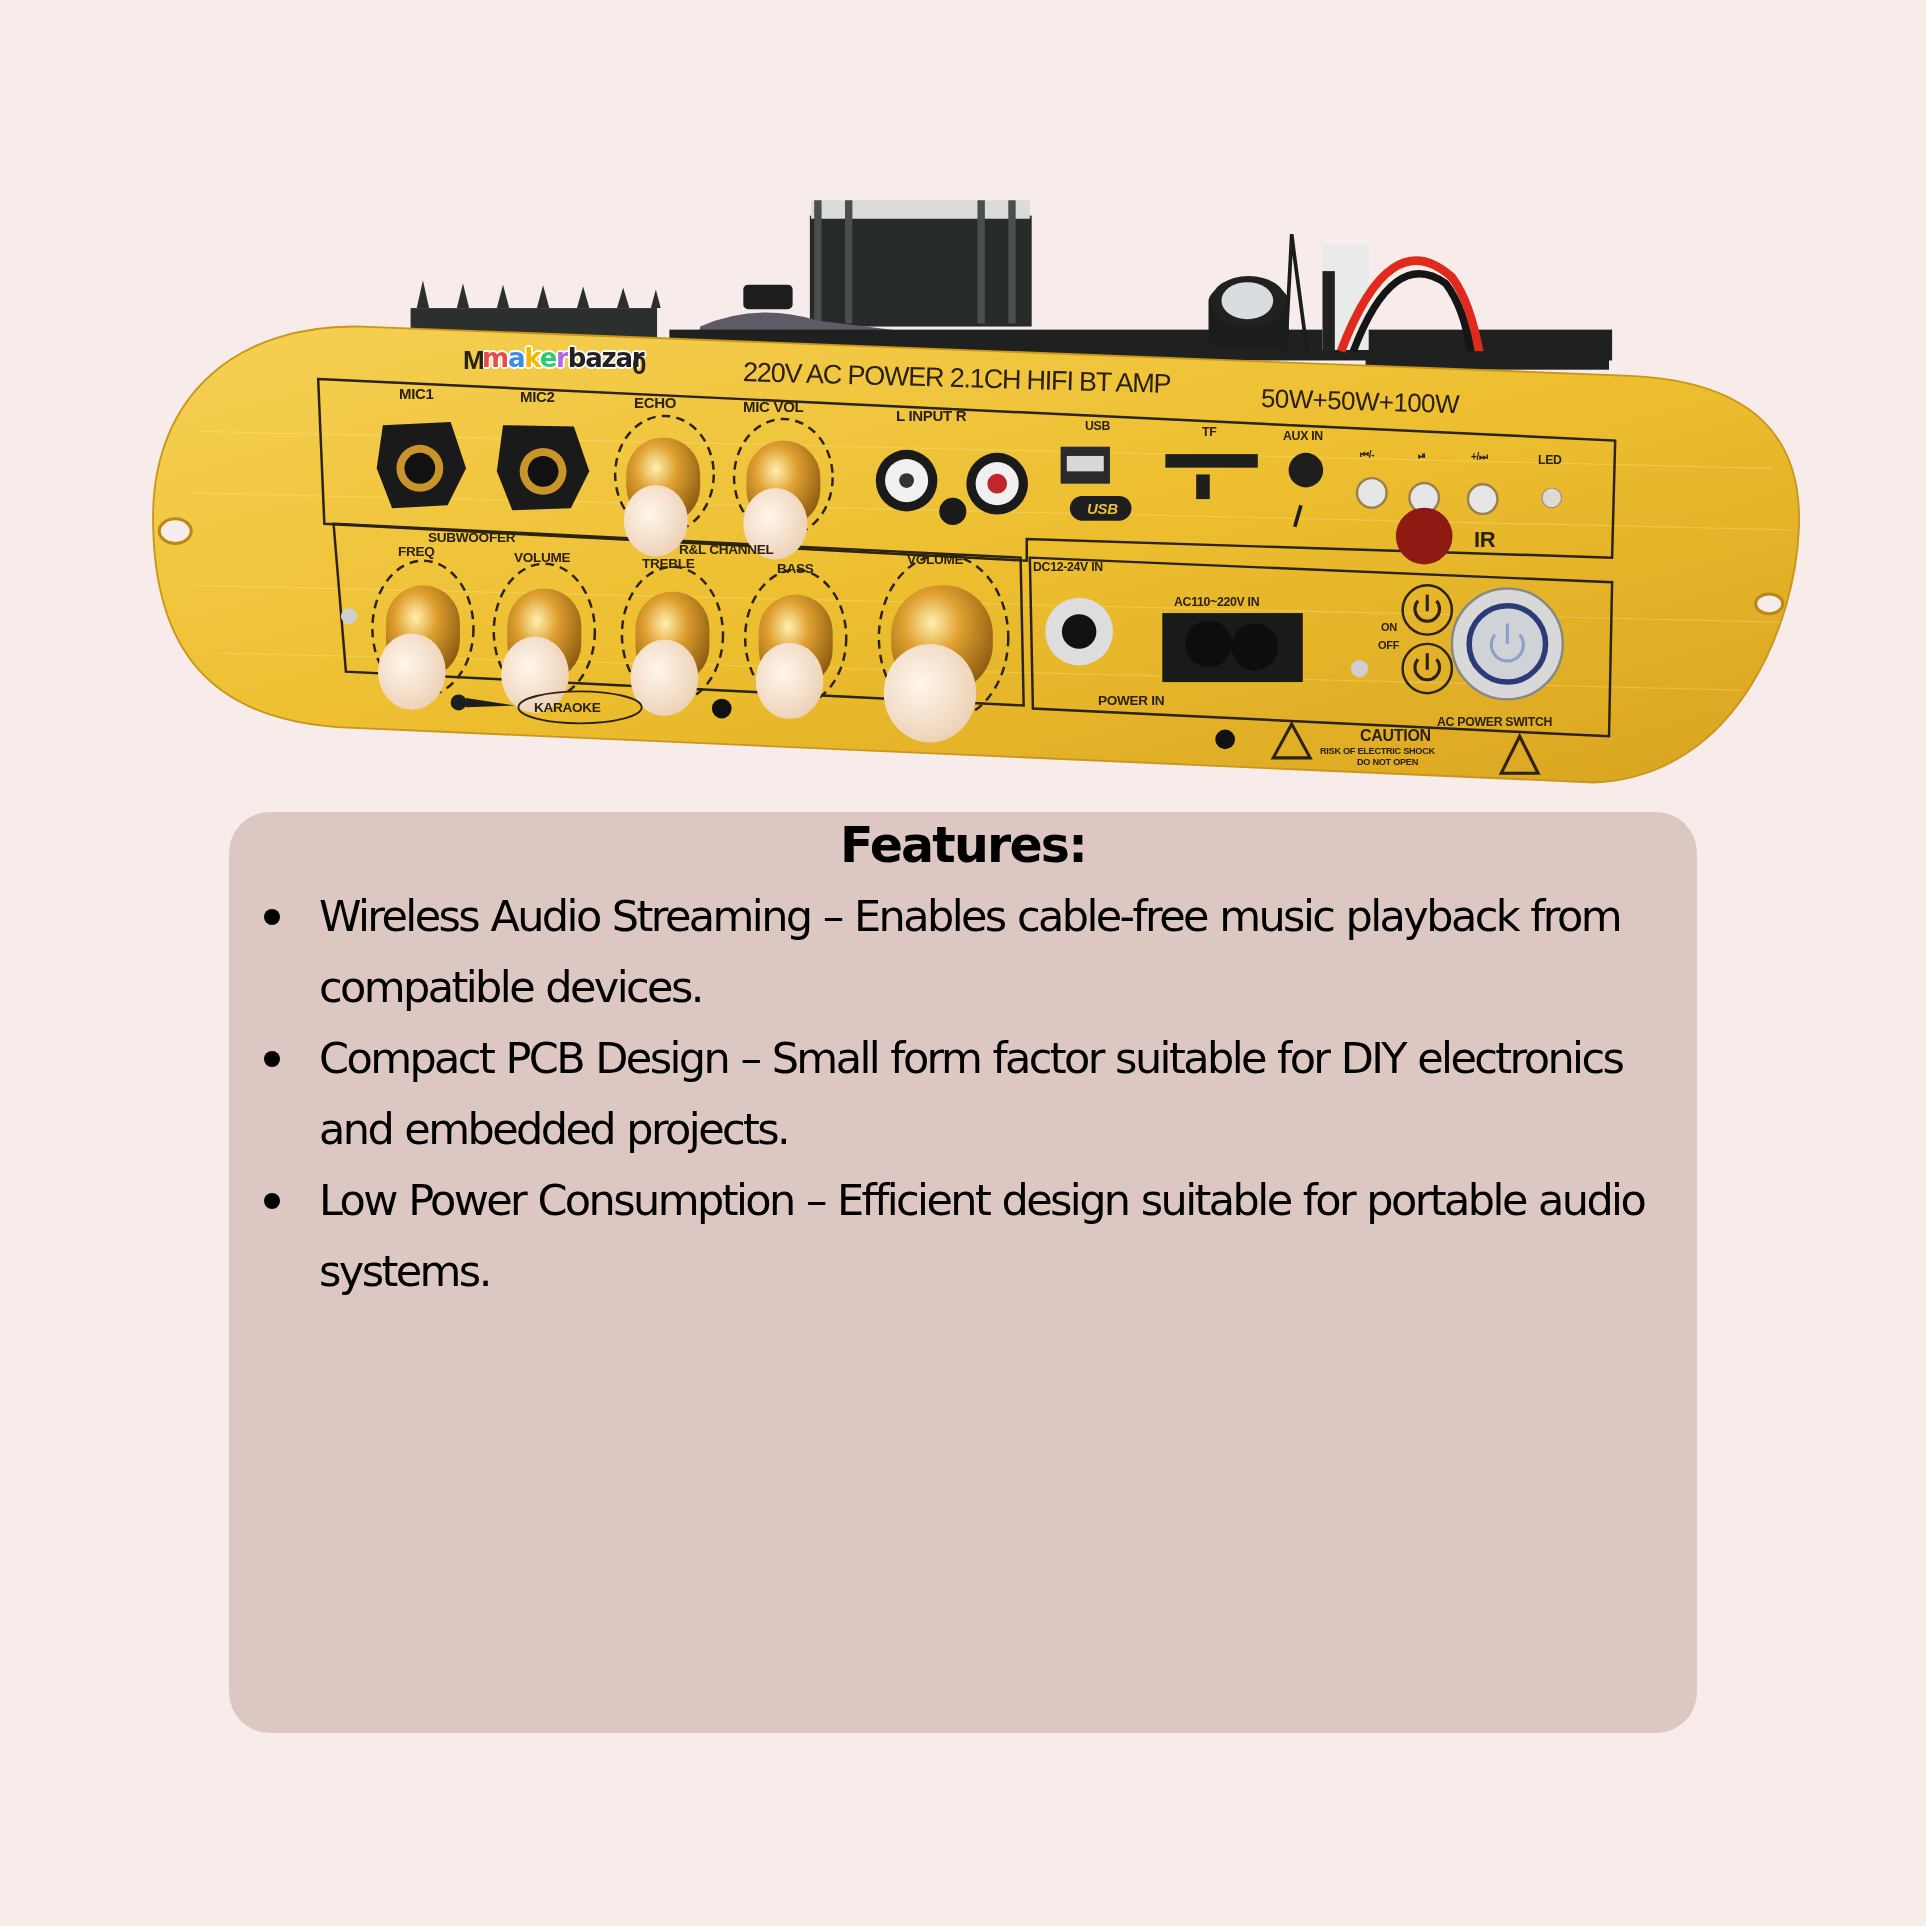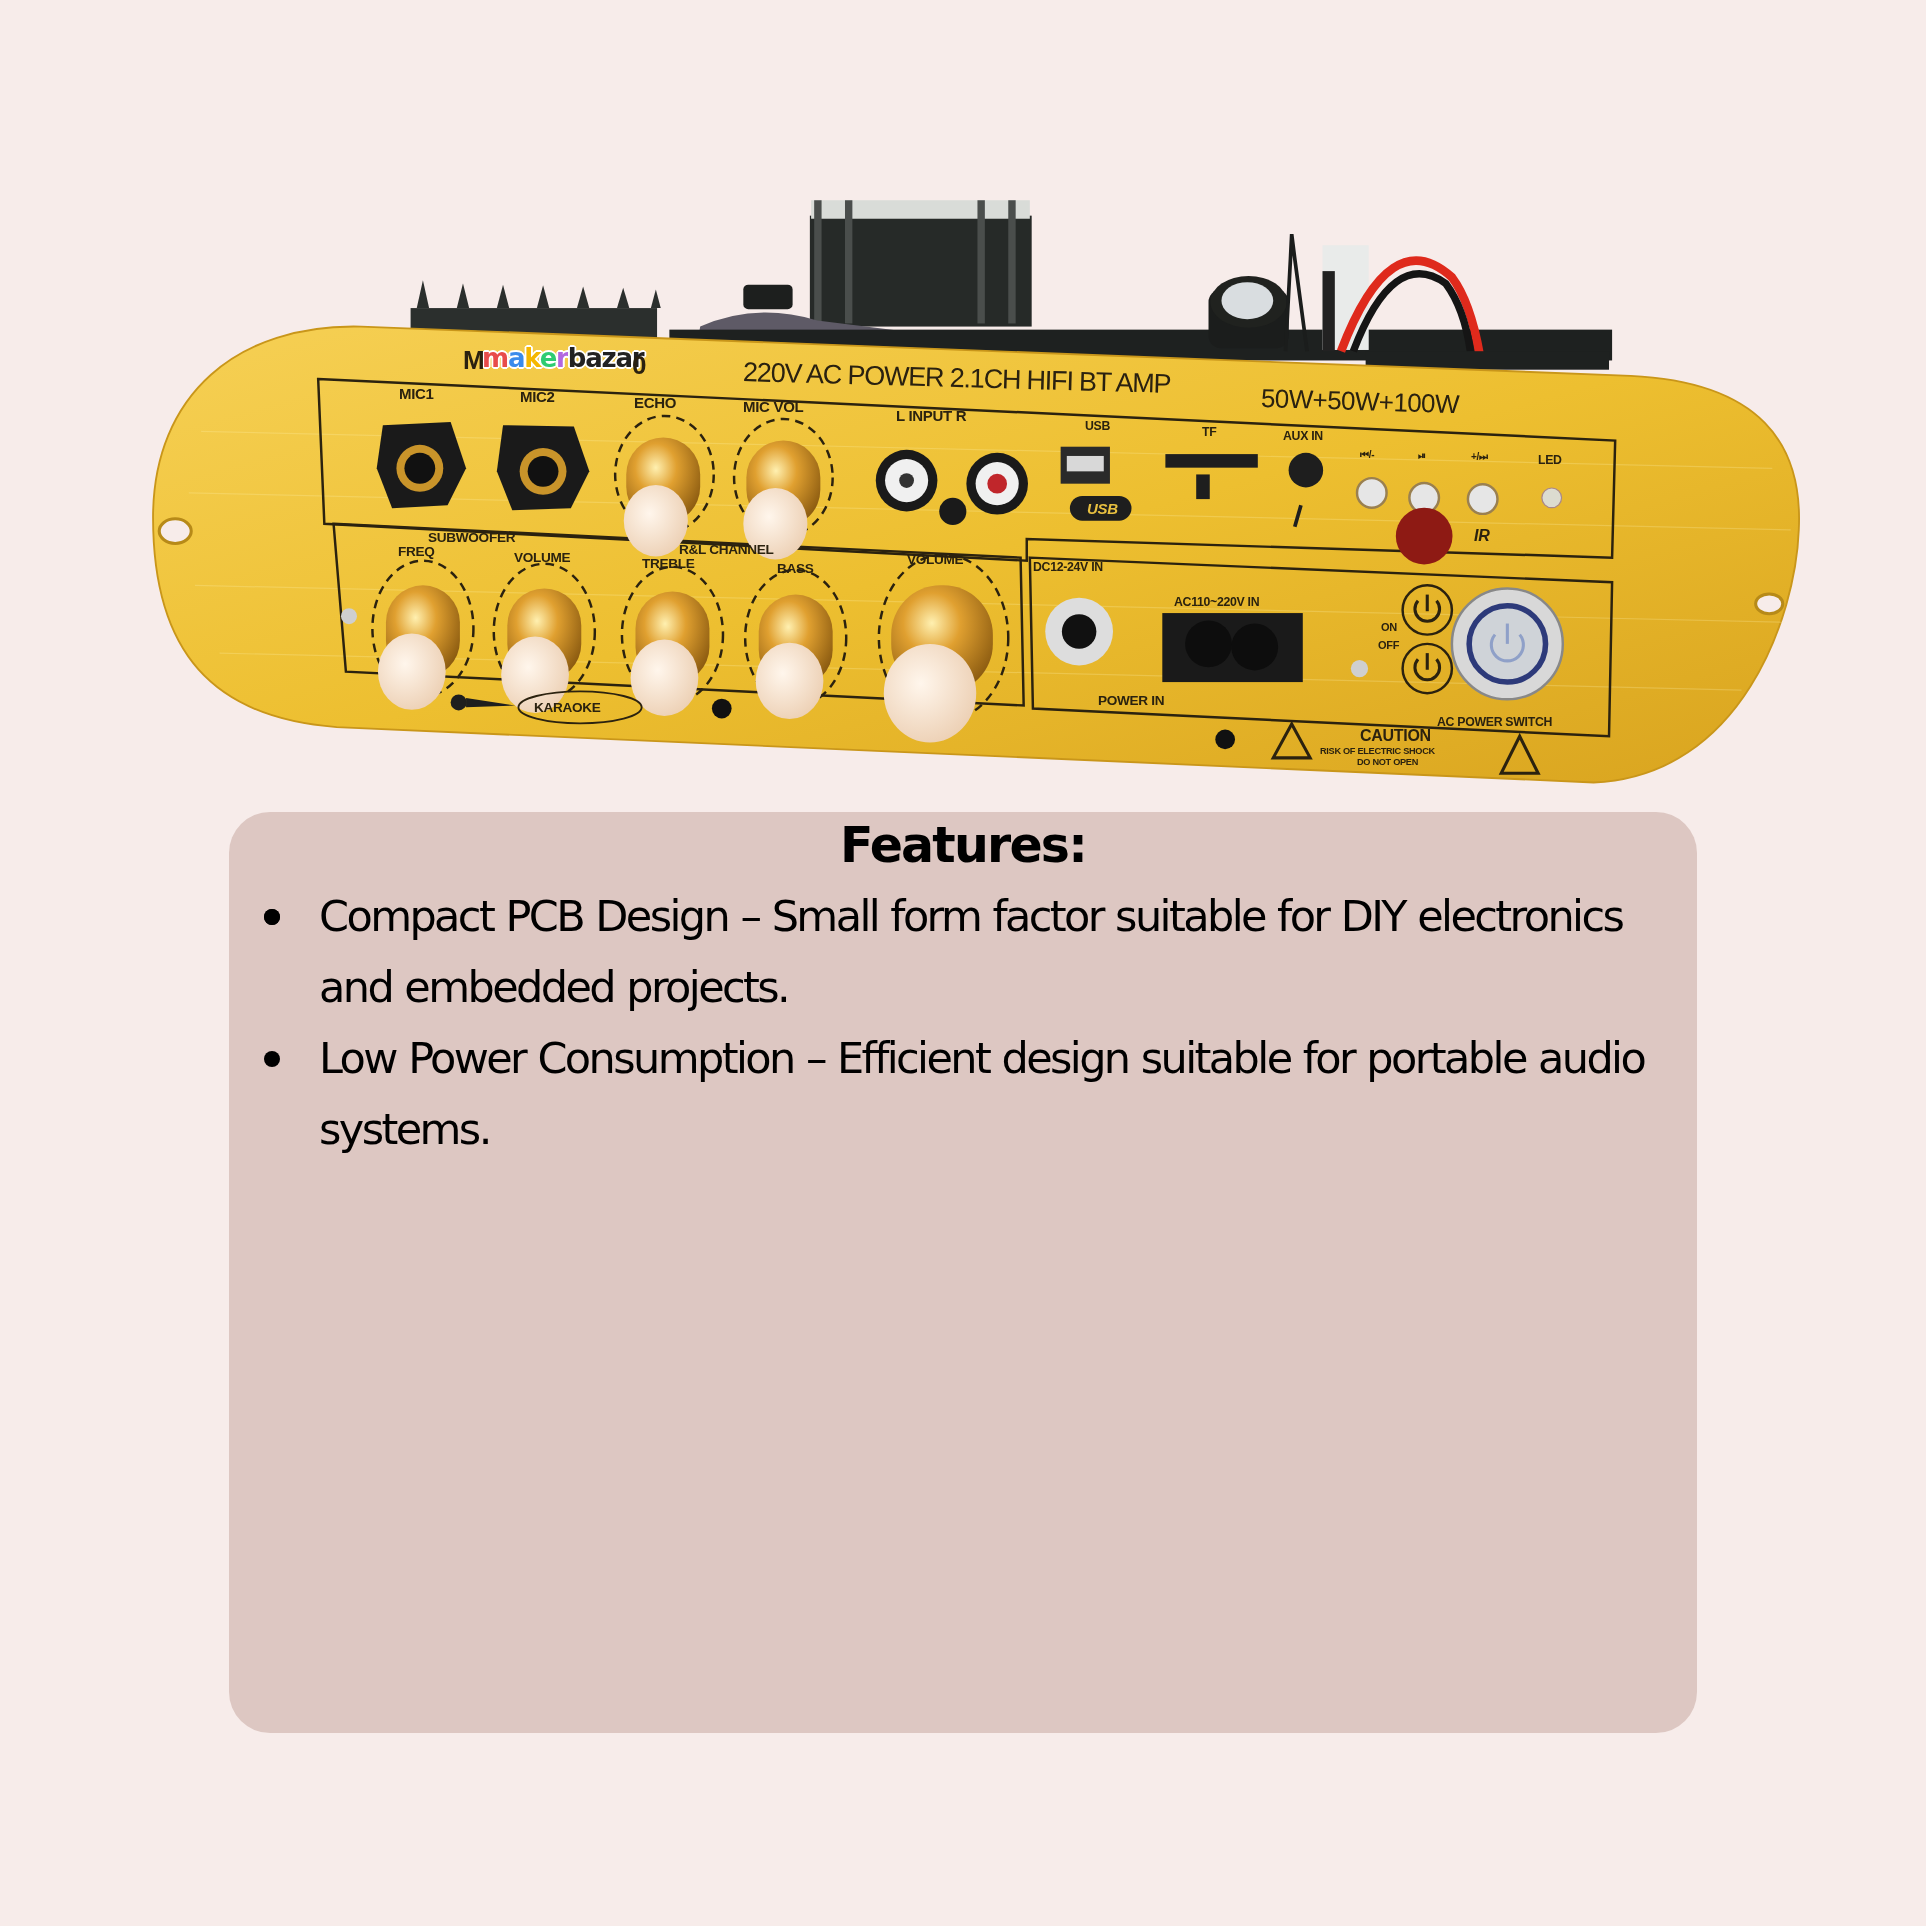--- a/index.html
+++ b/index.html
@@ -247,21 +247,21 @@
   <span class="lbl" style="left:727px;top:398px;">MIC VOL</span>
   <span class="lbl" style="left:880px;top:407px;">L  INPUT R</span>
   <span class="lbl" style="left:1069px;top:419px;font-size:12.3px;">USB</span>
   <span class="lbl" style="left:1071px;top:500px;font-size:15px;color:#e8c040;font-style:italic;">USB</span>
   <span class="lbl" style="left:1186px;top:425px;font-size:12.3px;">TF</span>
   <span class="lbl" style="left:1267px;top:429px;font-size:12.3px;">AUX IN</span>
   <span class="lbl" style="left:1344px;top:449px;font-size:10px;">⏮/-</span>
   <span class="lbl" style="left:1402px;top:450px;font-size:10px;">⏯</span>
   <span class="lbl" style="left:1455px;top:451px;font-size:10px;">+/⏭</span>
   <span class="lbl" style="left:1522px;top:453px;font-size:12.3px;">LED</span>
-  <span class="lbl" style="left:1458px;top:527px;font-size:16px;font-style:italic;">IR</span>
+  <span class="lbl" style="left:1458px;top:527px;font-size:22px;">IR</span>
 
   <span class="lbl" style="left:412px;top:530px;font-size:13.6px;">SUBWOOFER</span>
   <span class="lbl" style="left:382px;top:544px;font-size:13.6px;">FREQ</span>
   <span class="lbl" style="left:498px;top:550px;font-size:13.6px;">VOLUME</span>
   <span class="lbl" style="left:663px;top:542px;font-size:13.6px;">R&amp;L CHANNEL</span>
   <span class="lbl" style="left:626px;top:556px;font-size:13.6px;">TREBLE</span>
   <span class="lbl" style="left:761px;top:561px;font-size:13.6px;">BASS</span>
   <span class="lbl" style="left:891px;top:552px;font-size:13.6px;">VOLUME</span>
   <span class="lbl" style="left:518px;top:700px;font-size:13.6px;">KARAOKE</span>
 
@@ -274,20 +274,21 @@
   <span class="lbl" style="left:1344px;top:727px;font-size:16px;">CAUTION</span>
   <span class="lbl" style="left:1304px;top:746px;font-size:9.2px;">RISK OF ELECTRIC SHOCK</span>
   <span class="lbl" style="left:1341px;top:757px;font-size:9.2px;">DO NOT OPEN</span>
 </div>
 
 <div class="panel"></div>
 <div class="features-title">Features:</div>
 <ul class="feature-list">
   <li class="feature-item">
     <span class="bullet"></span>
+    <span>Wireless Audio Streaming – Enables cable-free music playback from compatible devices.</span>
   </li>
   <li class="feature-item">
     <span class="bullet"></span>
     <span>Compact PCB Design – Small form factor suitable for DIY electronics and embedded projects.</span>
   </li>
   <li class="feature-item">
     <span class="bullet"></span>
     <span>Low Power Consumption – Efficient design suitable for portable audio systems.</span>
   </li>
 </ul>

